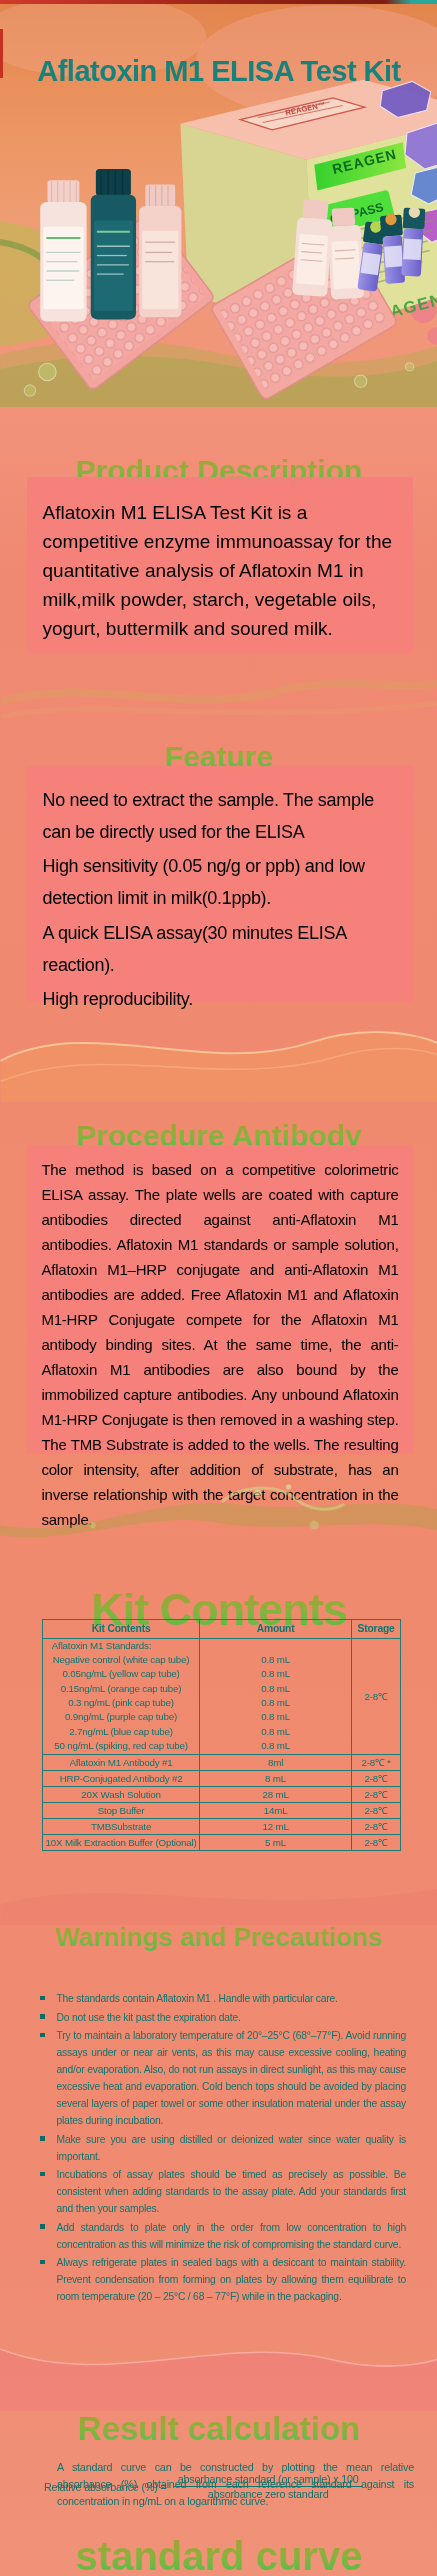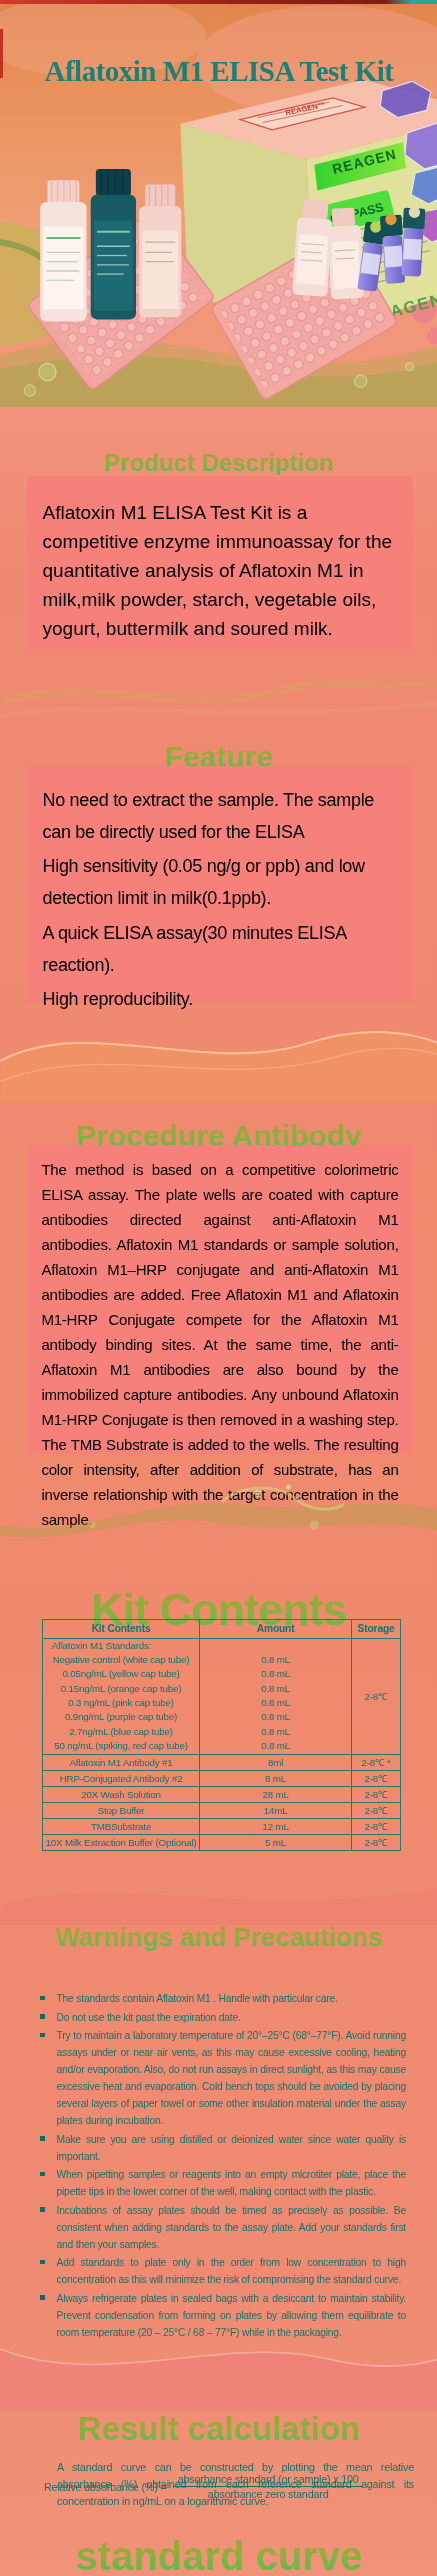--- a/index.html
+++ b/index.html
@@ -9,21 +9,21 @@
   .abs{position:absolute;}
   .sec-head{position:absolute;left:0;width:438px;text-align:center;
     font-family:"Liberation Sans",sans-serif;font-weight:bold;color:#7fb13b;line-height:1.05;}
   @supports(-webkit-background-clip:text){
     .sec-head{background:linear-gradient(180deg,#a79f35 8%,#8bb13c 48%,#50c14b 96%);
       -webkit-background-clip:text;background-clip:text;color:transparent;}
   }
   .pink-box{position:absolute;left:27px;width:386px;background:rgba(246,128,124,.92);border-radius:2.1px;}
   .serif{font-family:Liberation Sans, sans-serif;color:#000000;}
   .hero-title{position:absolute;top:55px;left:0;width:438px;margin:0;text-align:center;
-    font-family:Liberation Serif, serif;font-weight:bold;font-size:29px;letter-spacing:-0.5px;color:#16827b;}
+    font-family:Liberation Sans, sans-serif;font-weight:bold;font-size:29px;letter-spacing:-0.5px;color:#16827b;}
   .box-pd p{margin:0;padding:20.6px 15.5px 0 15.5px;font-size:19px;line-height:29px;}
   .box-feat{padding:17.5px 0 0 0;}
   .box-feat p{margin:0 0 2.6px 0;padding:0 15.5px;font-size:18px;line-height:32px;letter-spacing:-0.3px;}
   .box-proc p{margin:0;padding:12.4px 14.4px 0 14.4px;font-size:15px;line-height:25px;letter-spacing:-0.2px;text-align:justify;}
   
   table.kit{position:absolute;left:42px;top:1619px;border-collapse:collapse;table-layout:fixed;
     font-size:9.8px;color:#0d7672;letter-spacing:-0.2px;}
   table.kit td{border:1px solid #1f7b78;text-align:center;padding:0 2.6px;white-space:nowrap;overflow:hidden;}
   table.kit .hd{font-weight:bold;font-size:10.3px;height:18.5px;}
   table.kit .r1 td{height:18.5px;}
@@ -241,21 +241,21 @@
         <rect x="782" y="444" width="38" height="92" rx="7" fill="url(#vialg)"></rect>
         <rect x="784" y="464" width="34" height="40" fill="#e9e6f8" opacity=".85"></rect>
       </g>
     </svg>
 
     <div class="topstrip"></div>
     <div class="abs" style="top:29px;left:0;width:3.1px;height:49px;background:#c5301f;"></div>
     <h1 class="hero-title">Aflatoxin M1 ELISA Test Kit</h1>
   </div>
 
-  <h2 class="sec-head" style="top:430px;font-size:24px;">Product Description</h2>
+  <h2 class="sec-head" style="top:430px;font-size:30px;">Product Description</h2>
   <div class="pink-box box-pd" style="top:477px;height:176px;">
     <p class="serif">Aflatoxin M1 ELISA Test Kit is a competitive enzyme immunoassay for the quantitative analysis of Aflatoxin M1 in milk,milk powder, starch, vegetable oils, yogurt, buttermilk and soured milk.</p>
   </div>
 
   <svg class="abs" style="top:655px;left:0;" width="438" height="77" viewBox="0 0 850 150">
     <path d="M0,90 C180,40 360,120 540,70 C660,40 780,70 850,55" fill="none" stroke="#c2c24e" stroke-width="16" opacity=".18"></path>
     <path d="M0,120 C200,80 420,140 850,95" fill="none" stroke="#e8b06a" stroke-width="10" opacity=".2"></path>
   </svg>
 
   <h2 class="sec-head" style="top:716px;font-size:30px;">Feature</h2>
@@ -359,21 +359,20 @@
   <svg class="abs" style="top:1853px;left:0;" width="438" height="72" viewBox="0 0 850 140">
     <path d="M0,100 C220,40 480,130 850,70 L850,140 L0,140 Z" fill="#ef766d" opacity=".35"></path>
   </svg>
 
   <h2 class="sec-head" style="top:1902px;font-size:26px;">Warnings and Precautions</h2>
   <ul class="warn">
     <li>The standards contain Aflatoxin M1 . Handle with particular care.</li>
     <li>Do not use the kit past the expiration date.</li>
     <li>Try to maintain a laboratory temperature of 20°–25°C (68°–77°F). Avoid running assays under or near air vents, as this may cause excessive cooling, heating and/or evaporation. Also, do not run assays in direct sunlight, as this may cause excessive heat and evaporation. Cold bench tops should be avoided by placing several layers of paper towel or some other insulation material under the assay plates during incubation.</li>
     <li>Make sure you are using distilled or deionized water since water quality is important.</li>
-    <li>When pipetting samples or reagents into an empty microtiter plate, place the pipette tips in the lower corner of the well, making contact with the plastic.</li>
     <li>Incubations of assay plates should be timed as precisely as possible. Be consistent when adding standards to the assay plate. Add your standards first and then your samples.</li>
     <li>Add standards to plate only in the order from low concentration to high concentration as this will minimize the risk of compromising the standard curve.</li>
     <li>Always refrigerate plates in sealed bags with a desiccant to maintain stability. Prevent condensation from forming on plates by allowing them equilibrate to room temperature (20 – 25°C / 68 – 77°F) while in the packaging.</li>
   </ul>
 
   <svg class="abs" style="top:2318px;left:0;" width="438" height="93" viewBox="0 0 850 180">
     <path d="M0,60 C200,140 430,30 640,80 C720,100 800,95 850,80 L850,180 L0,180 Z" fill="#f2797b" opacity=".5"></path>
     <path d="M0,60 C200,140 430,30 640,80 C720,100 800,95 850,80" fill="none" stroke="rgba(255,200,195,.55)" stroke-width="3"></path>
   </svg>
 

